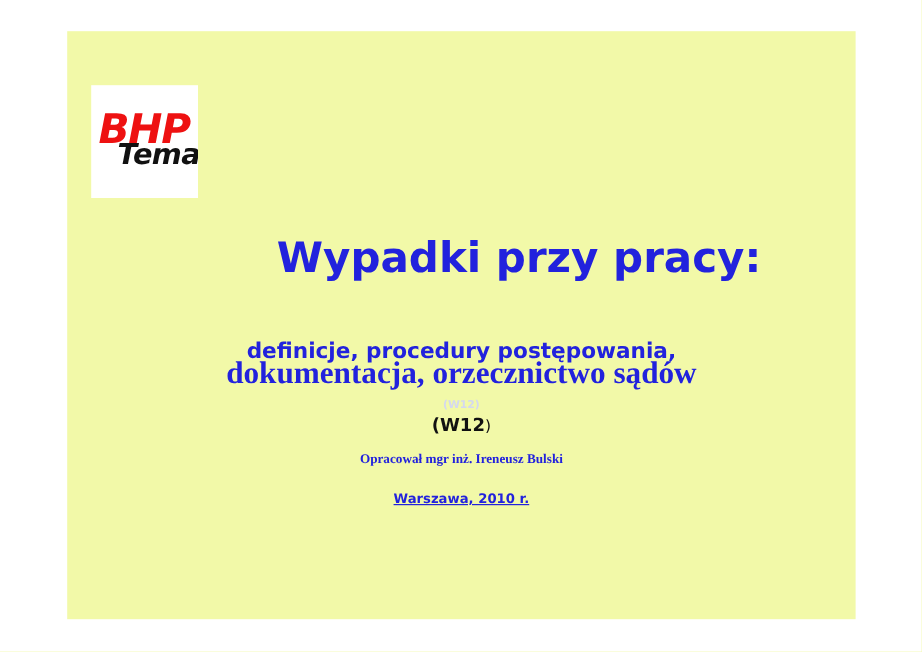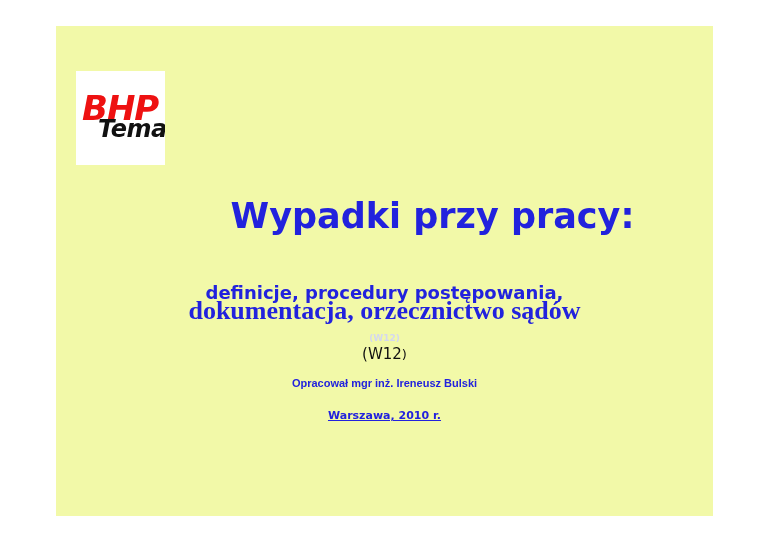--- a/index.html
+++ b/index.html
@@ -129,33 +129,33 @@
     left: 0;
     top: 319px;
     width: 657px;
     font-family: "DejaVu Sans", sans-serif;
     font-size: 15px;
     line-height: 18px;
     color: #111111;
     white-space: nowrap;
   }
   .code-main .code-strong {
-    font-weight: normal;
+    font-weight: bold;
   }
   .code-main .code-paren {
     font-weight: normal;
     font-size: 13px;
   }
 
   .author-line {
     position: absolute;
     left: 0;
     top: 350px;
     width: 657px;
-    font-family: Liberation Sans, sans-serif;
+    font-family: Liberation Serif, serif;
     font-weight: bold;
     font-size: 11px;
     line-height: 14px;
     color: #2222dd;
     white-space: nowrap;
   }
   .place-line {
     position: absolute;
     left: 0;
     top: 383px;

